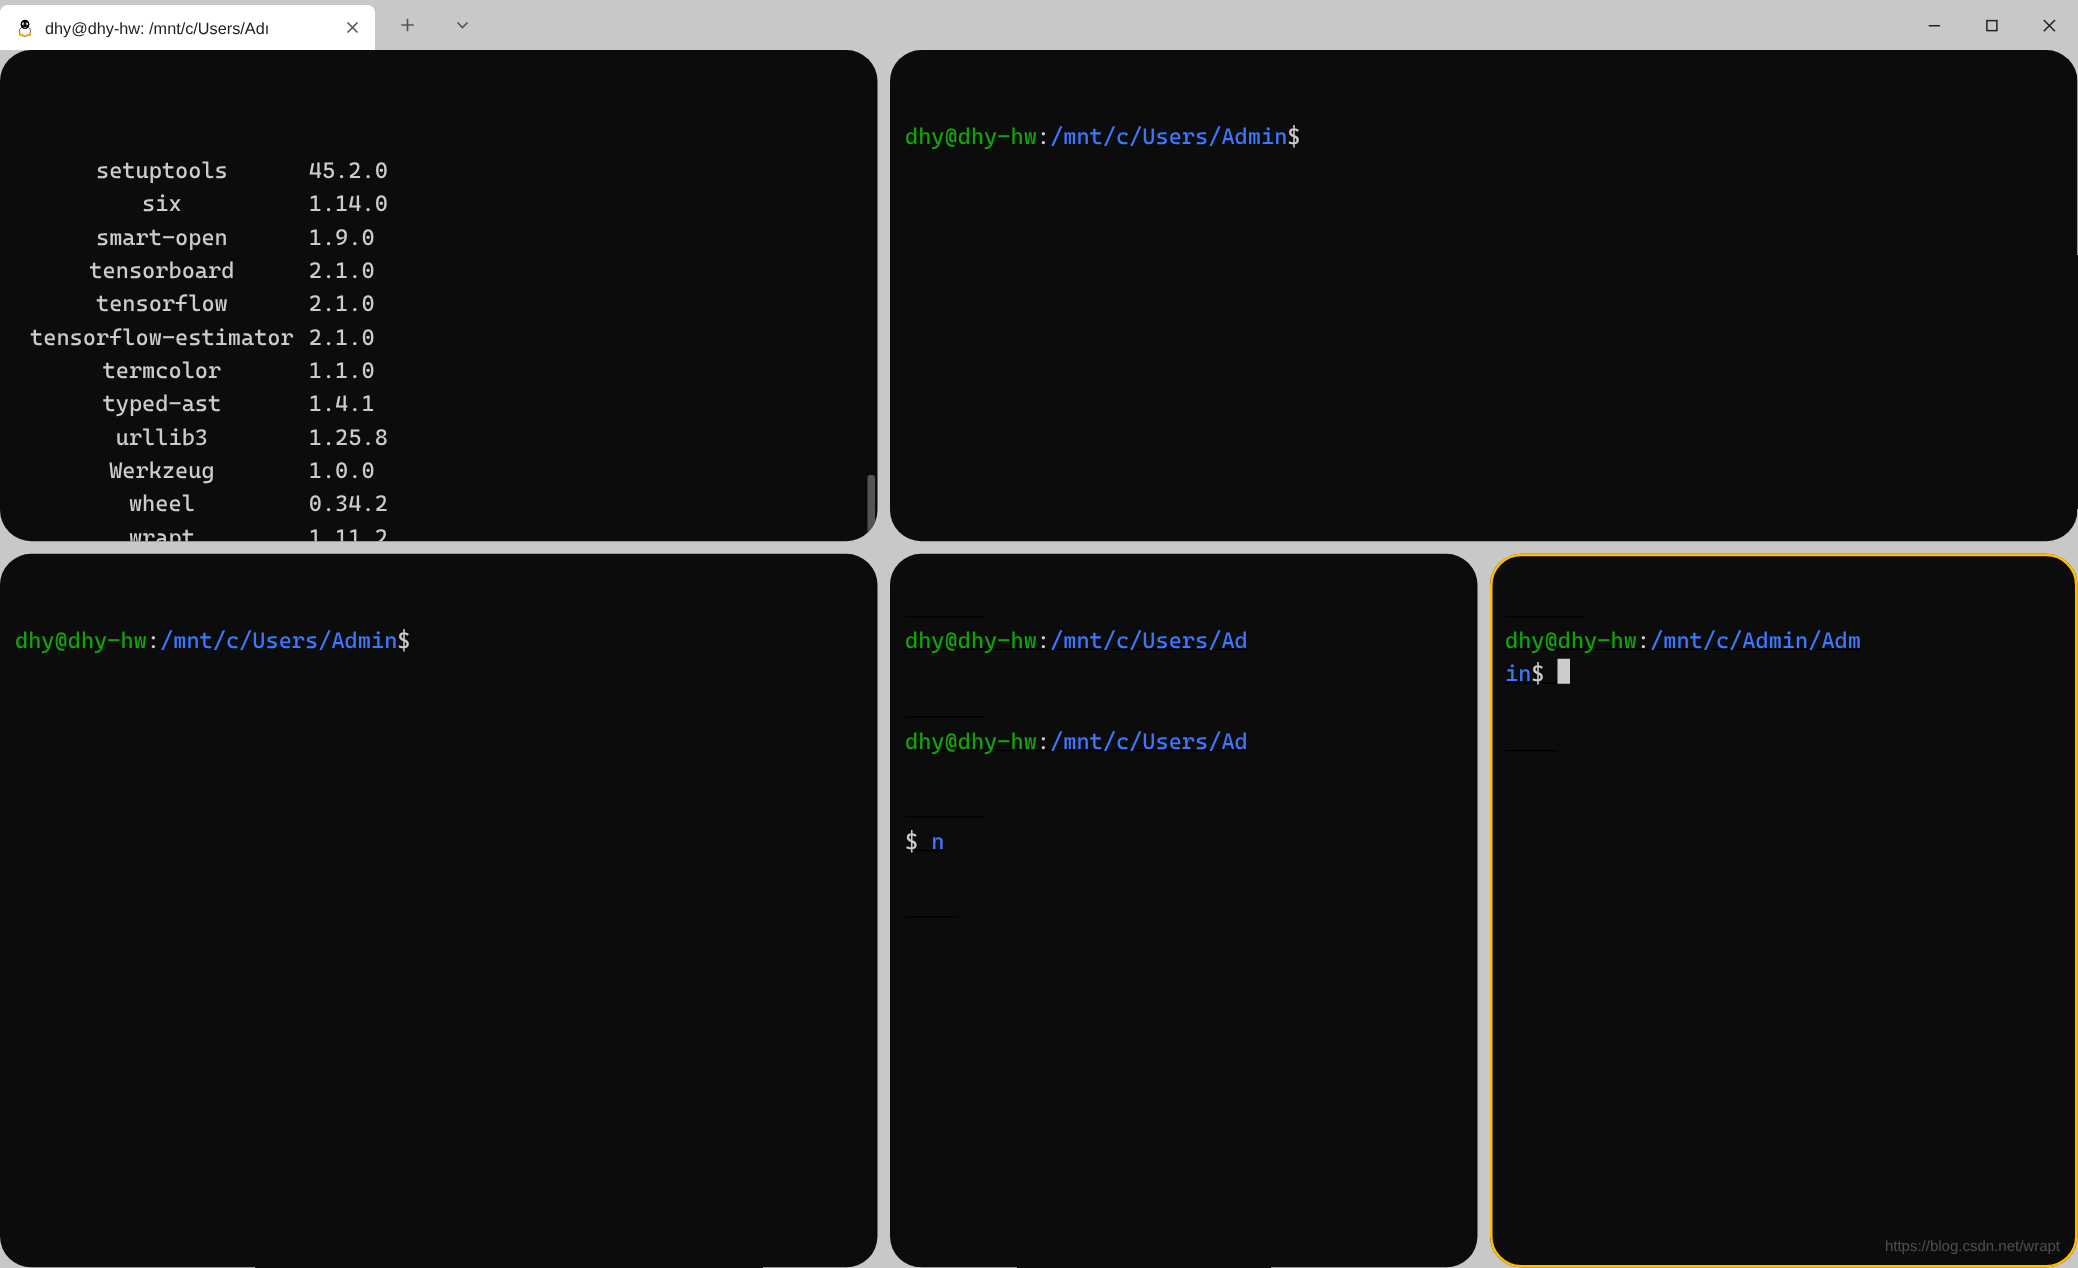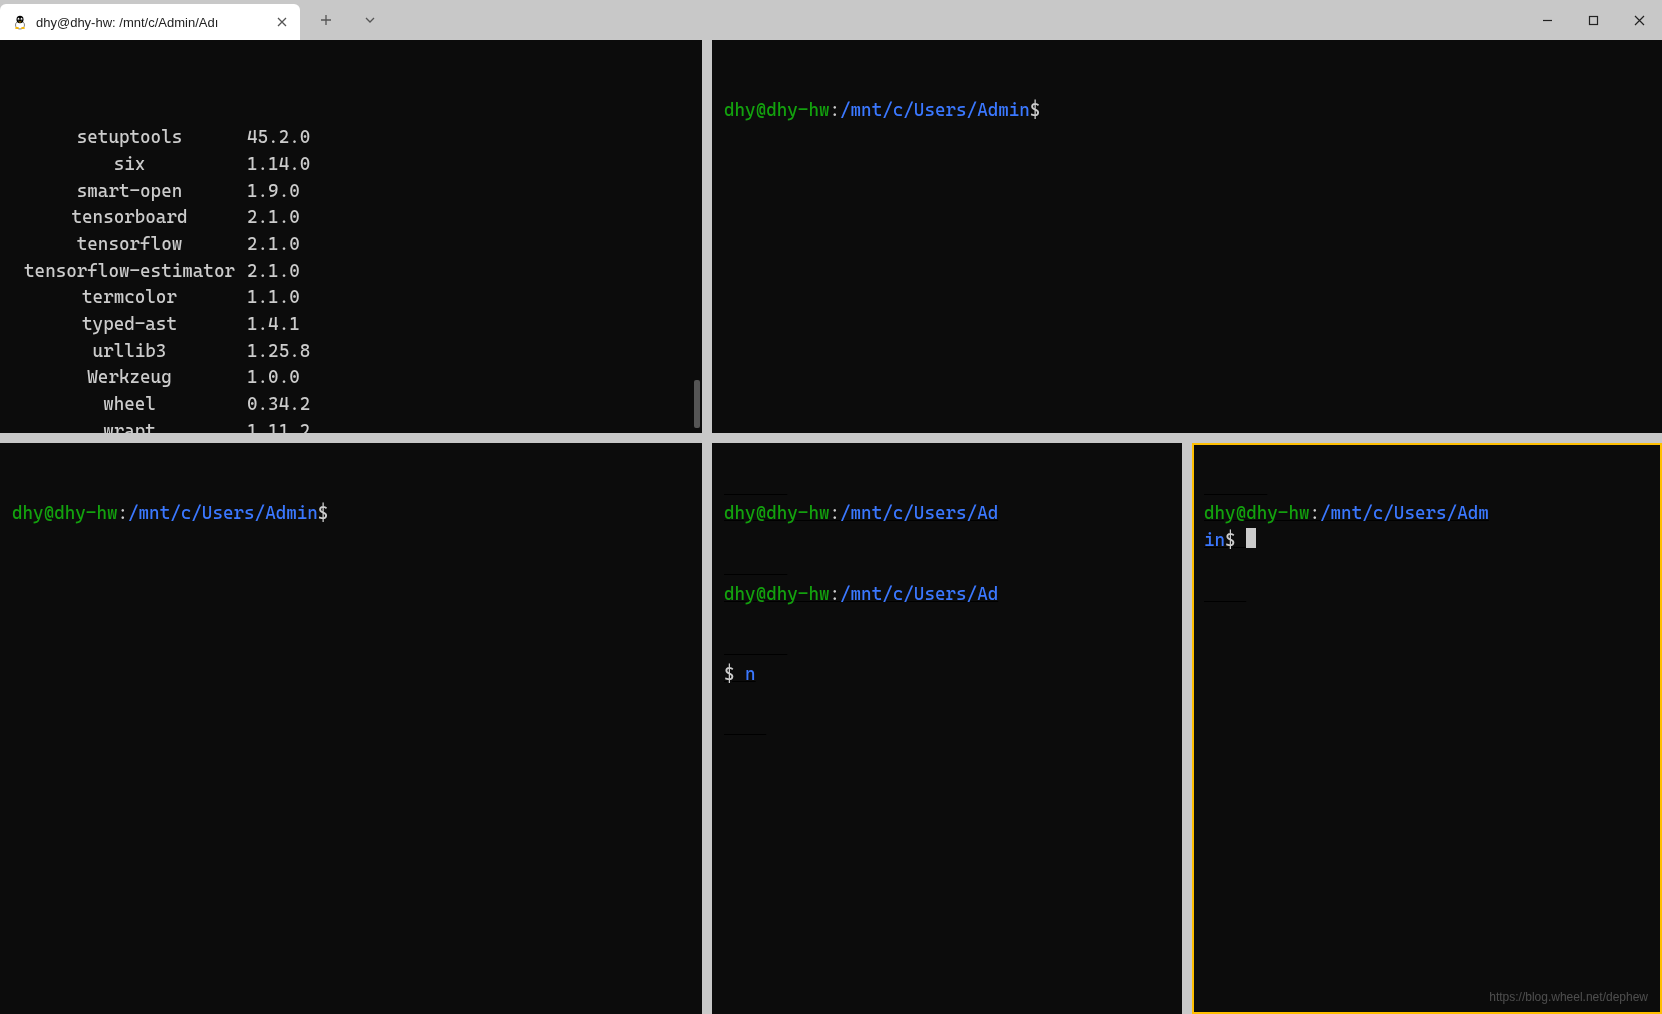--- a/index.html
+++ b/index.html
@@ -93,20 +93,21 @@
   .pane {
     background: #0c0c0c;
     color: #cccccc;
     font-size: 18px;
     line-height: 26.7px;
     padding: 4px 12px 8px 12px;
     overflow: hidden;
     white-space: pre;
     position: relative;
     font-family: "Cascadia Mono","Consolas","Menlo",monospace;
+    border-radius: 25px;
   }
   .pane.active {
     outline: 2px solid #ffbf00;
     outline-offset: -2px;
   }
 
   .bottom-right-wrapper {
     display: grid;
     grid-template-columns: 1fr 10px 1fr;
     min-height: 0;
@@ -161,21 +162,21 @@
         <ellipse cx="32" cy="22" rx="14" ry="15" fill="#000"></ellipse>
         <ellipse cx="26" cy="20" rx="3.5" ry="5" fill="#fff"></ellipse>
         <ellipse cx="38" cy="20" rx="3.5" ry="5" fill="#fff"></ellipse>
         <circle cx="27" cy="21" r="1.6" fill="#000"></circle>
         <circle cx="37" cy="21" r="1.6" fill="#000"></circle>
         <path d="M26 28 q6 6 12 0 q-2 6 -6 6 q-4 0 -6 -6z" fill="#f7b500"></path>
         <ellipse cx="20" cy="56" rx="8" ry="4" fill="#f7b500"></ellipse>
         <ellipse cx="44" cy="56" rx="8" ry="4" fill="#f7b500"></ellipse>
       </svg>
     </span>
-    <span class="tab-title">dhy@dhy-hw: /mnt/c/Admin/Adı</span>
+    <span class="tab-title">dhy@dhy-hw: /mnt/c/Users/Adı</span>
     <span class="tab-close">
       <svg width="10" height="10" viewBox="0 0 10 10">
           <path d="M1 1 L9 9 M9 1 L1 9" stroke="#555" stroke-width="1.3"></path>
         </svg>
     </span>
   </div>
   <div class="tb-left">
     <div class="tb-btn">
       <svg width="12" height="12" viewBox="0 0 12 12">
           <path d="M6 1 V11 M1 6 H11" stroke="#555" stroke-width="1.3"></path>
@@ -233,20 +234,20 @@
 
     <div class="pane">
       <div><span class="green">dhy@dhy-hw</span><span class="white">:</span><span class="blue">/mnt/c/Users/Ad</span></div>
       <div><span class="green">dhy@dhy-hw</span><span class="white">:</span><span class="blue">/mnt/c/Users/Ad</span></div>
       <div><span class="white">$ </span><span class="blue">n</span></div>
     </div>
 
     <div class="split-v"></div>
 
     <div class="pane active">
-      <div class="wrap-line"><span class="green">dhy@dhy-hw</span><span class="white">:</span><span class="blue">/mnt/c/Users/Adm</span><br><span class="blue">in</span><span class="white">$</span> <span class="cursor"></span></div>
+      <div class="wrap-line"><span class="green">dhy@dhy-hw</span><span class="white">:</span><span class="blue">/mnt/c/Admin/Adm</span><br><span class="blue">in</span><span class="white">$</span> <span class="cursor"></span></div>
     </div>
 
   </div>
 
 </div>
 
-<div class="watermark">https://blog.wheel.net/dephew</div>
+<div class="watermark">https://blog.csdn.net/wrapt</div>
 
 </body></html>

